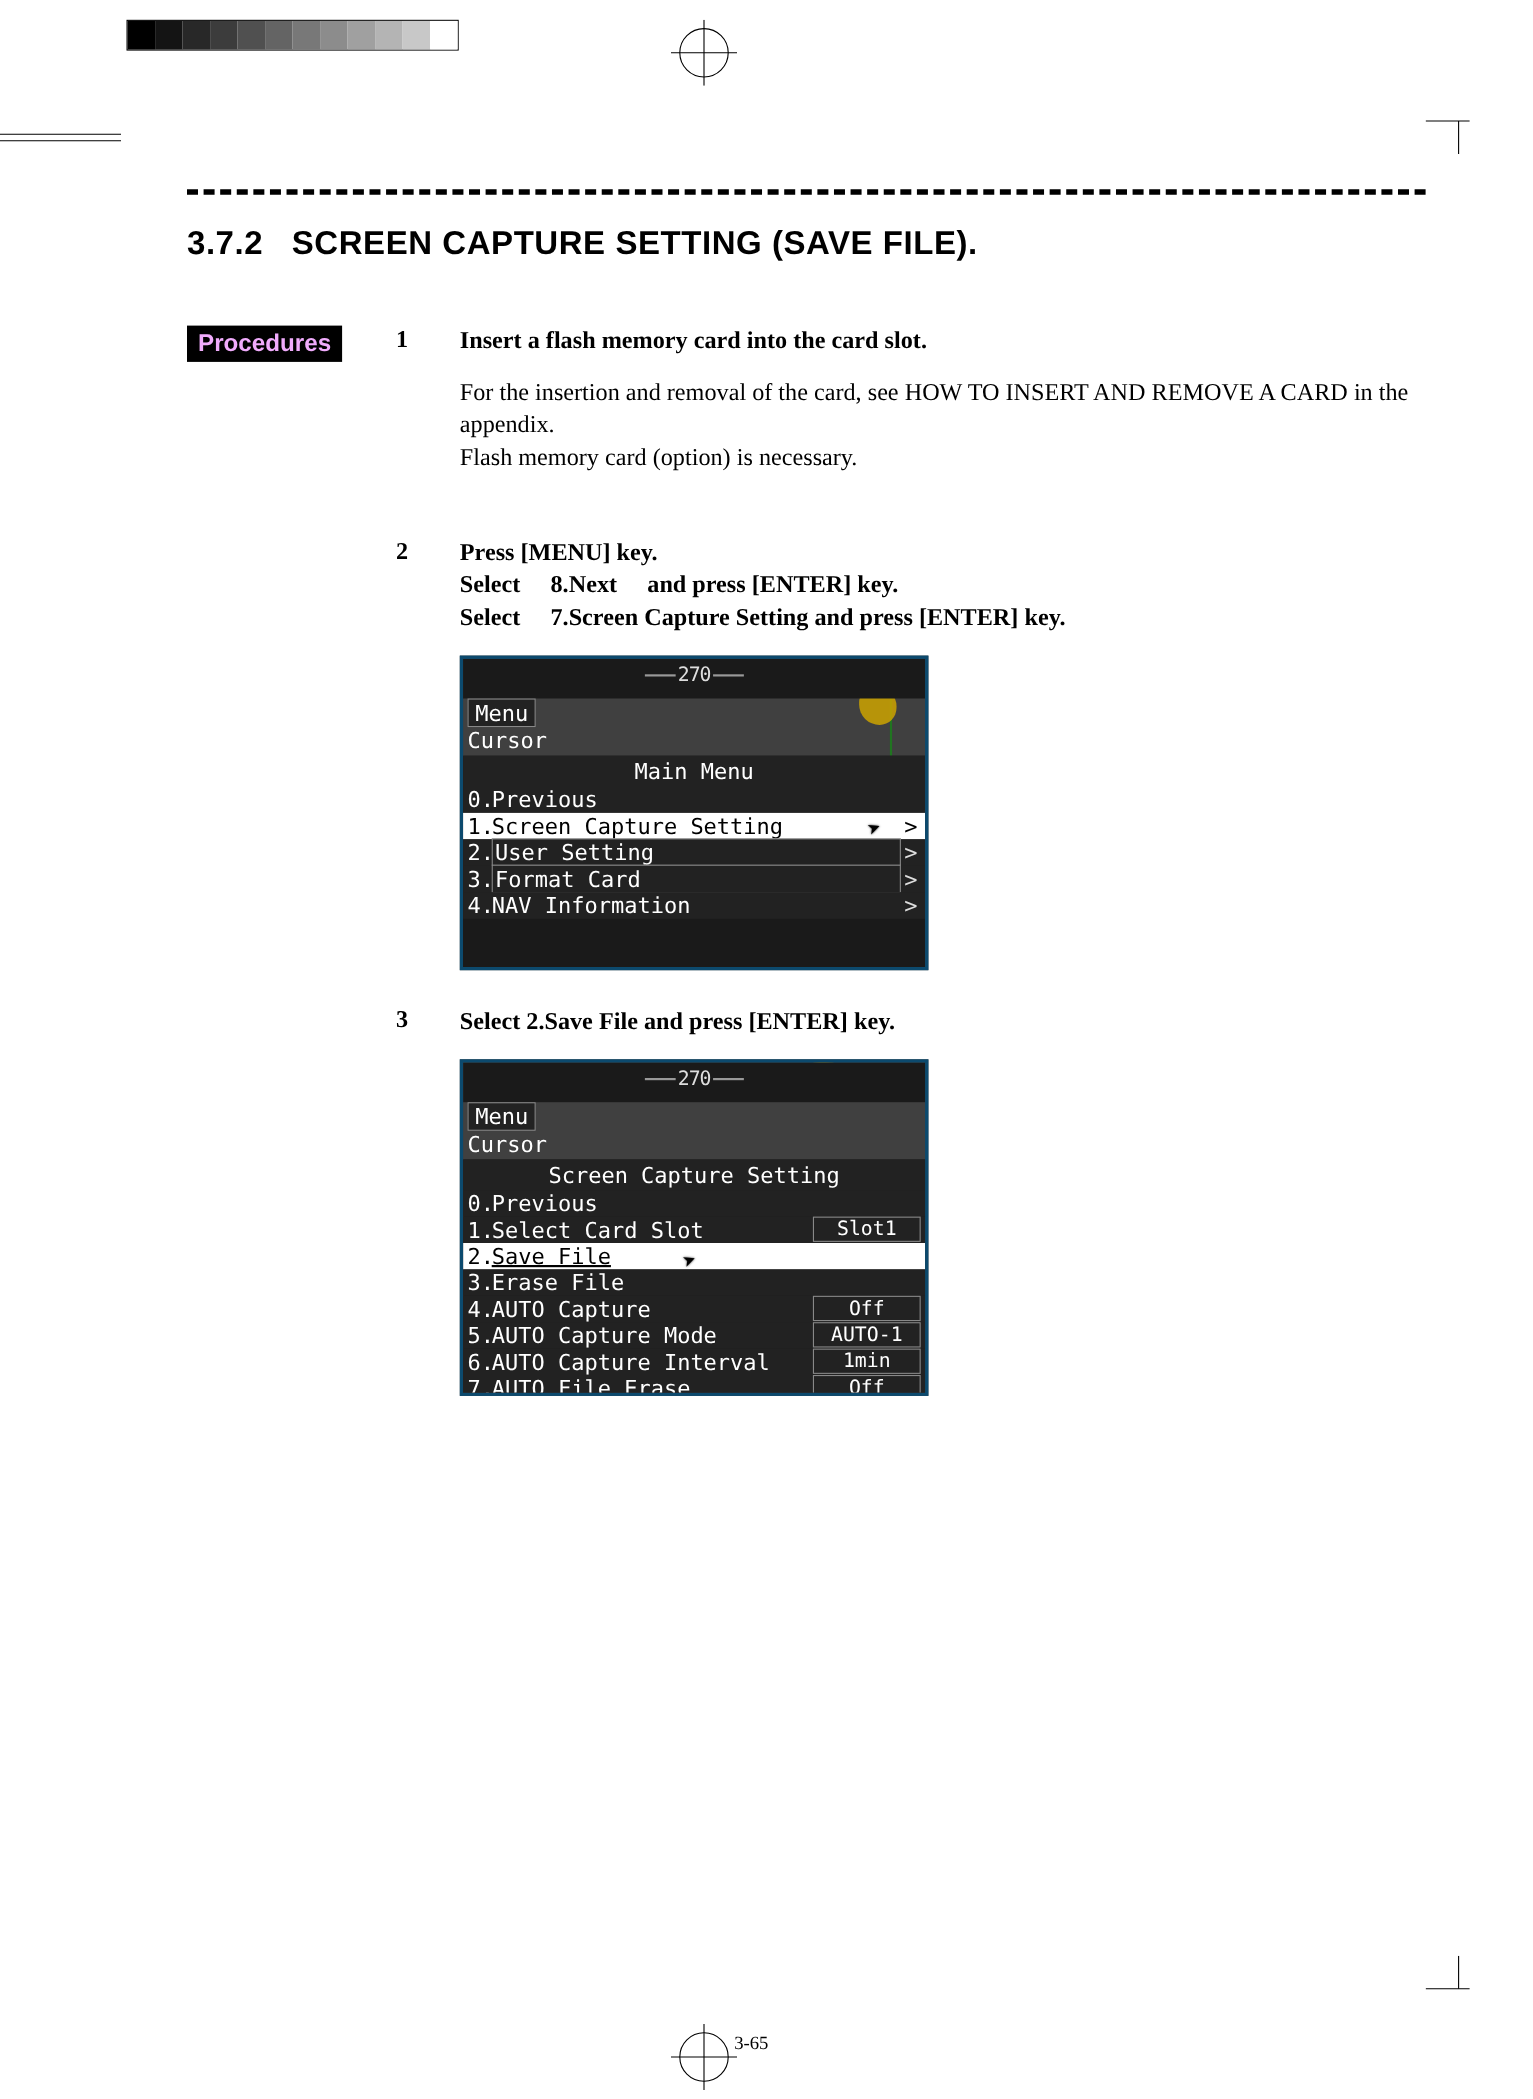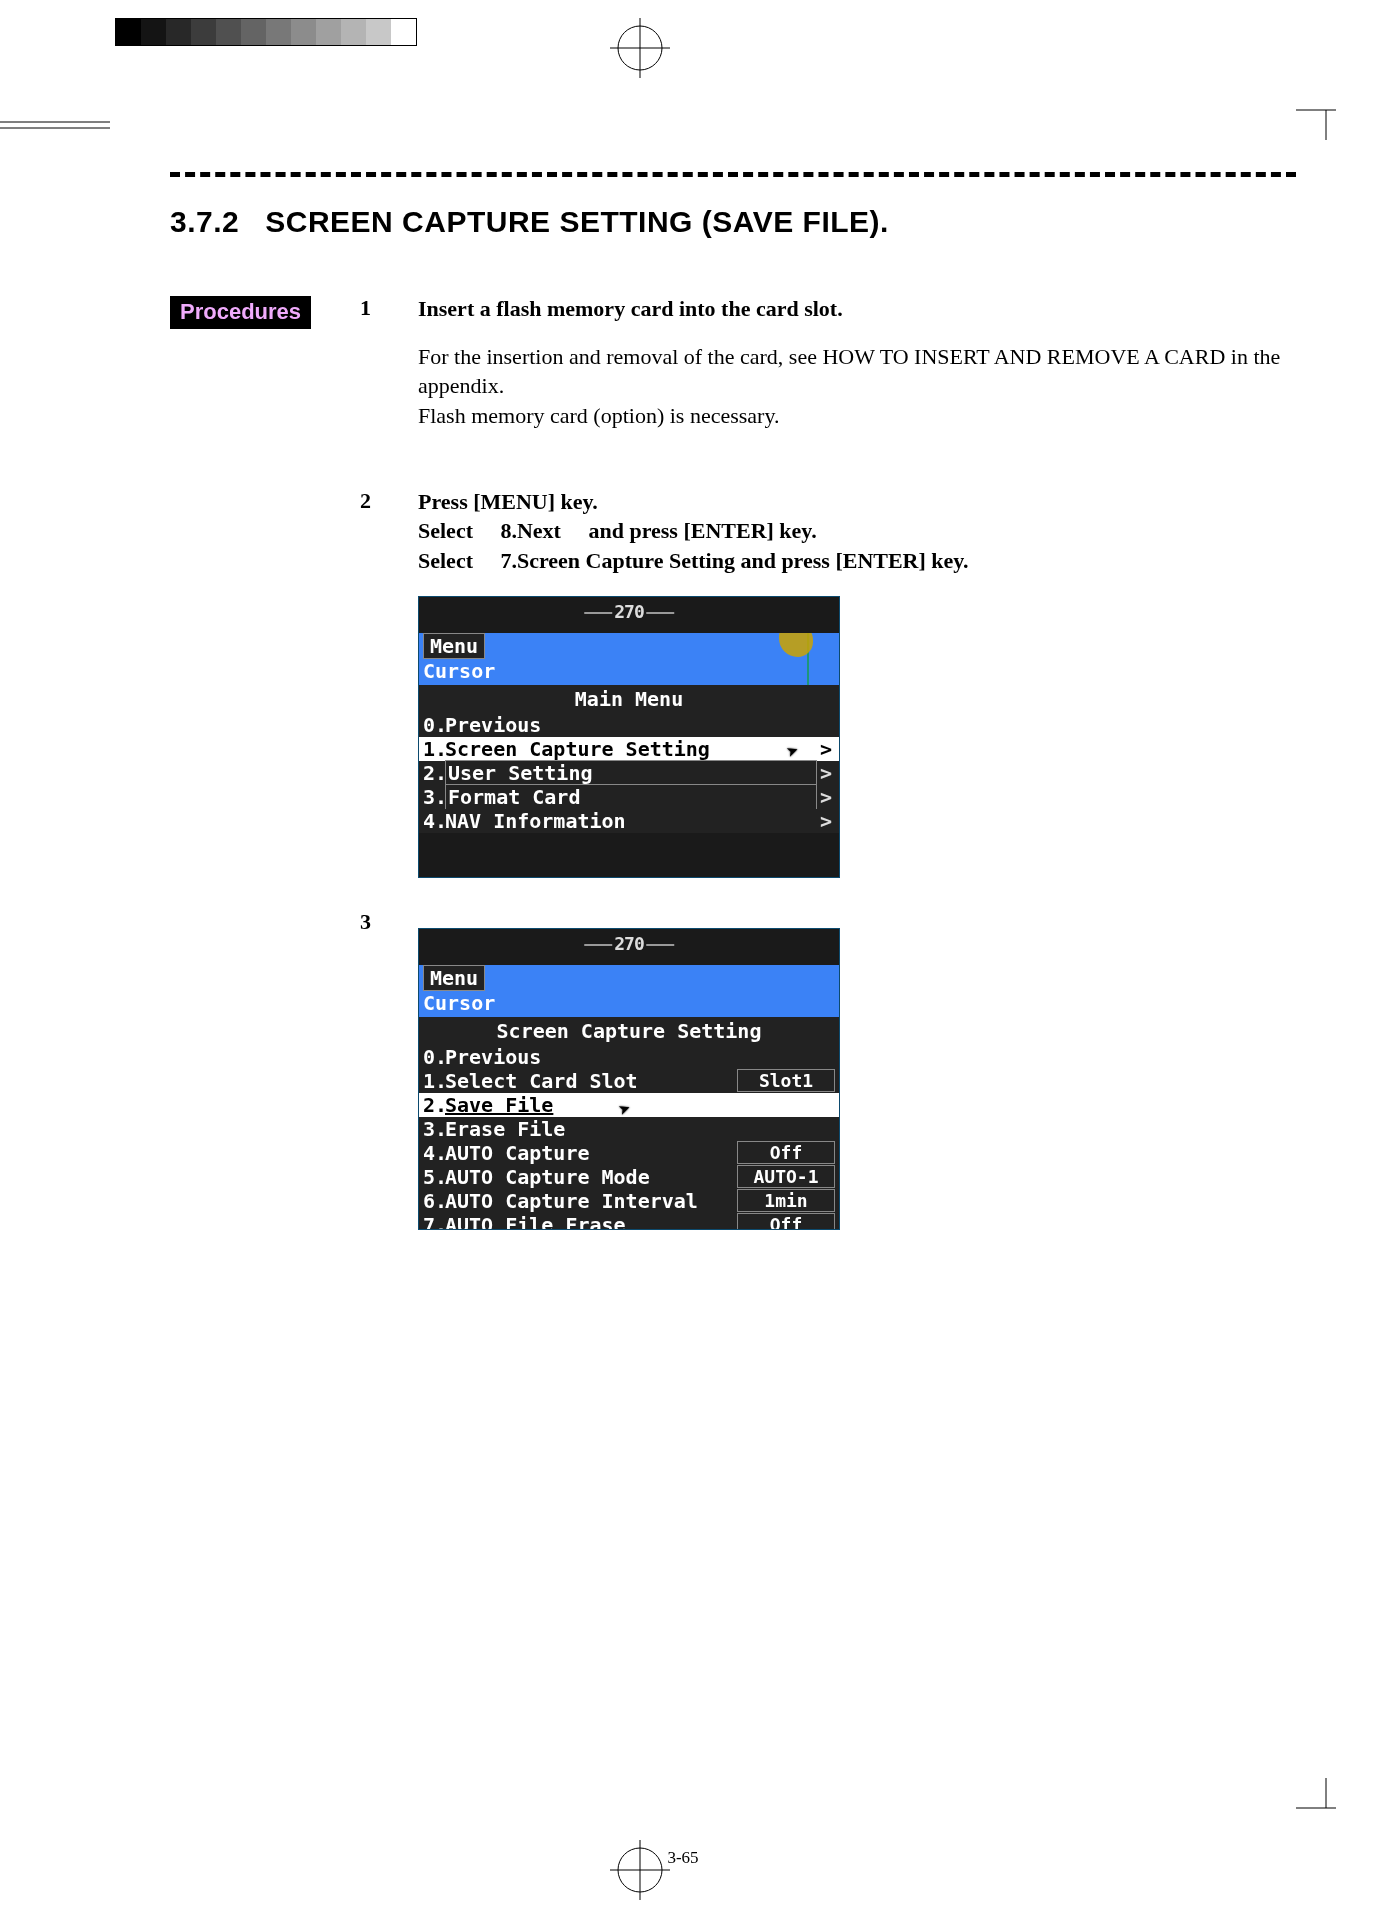--- a/index.html
+++ b/index.html
@@ -109,27 +109,26 @@
   .step-gap { height: 26px; }
 
   
   .step2 { margin-top: 20px; }
   .step3 { margin-top: 26px; }
 
   
   .radar {
     display: inline-block;
     width: 420px;
-    border: 1px solid #0c4a6e;
-    background: #3b82f6;
+    border: 3px solid #0c4a6e;
+    background: #404040;
     position: relative;
     overflow: hidden;
     font-family: "Lucida Console", Monaco, monospace;
     margin-top: 20px;
-    font-weight: bold;
   }
   .radar .top {
     height: 36px;
     position: relative;
     background: #1a1a1a;
   }
   .radar .compass {
     color: #ddd;
     font-size: 18px;
     position: absolute;
@@ -380,20 +379,21 @@
             <div style="height:60px; background:#1a1a1a"></div>
           </div>
         </div>
       </div>
     </div>
 
     <div class="step-row step3">
       <div class="step-left"></div>
       <div class="step-num">3</div>
       <div class="step-body">
+        <div class="step-title">Select 2.Save File and press [ENTER] key.</div>
 
         
         <div class="radar radar2">
           <div class="blotches">
             <span style="left:190px; top:4px; width:30px; height:20px"></span>
             <span style="left:300px; top:0; width:60px; height:26px"></span>
           </div>
           <div class="top">
             <span class="compass">270</span>
           </div>

